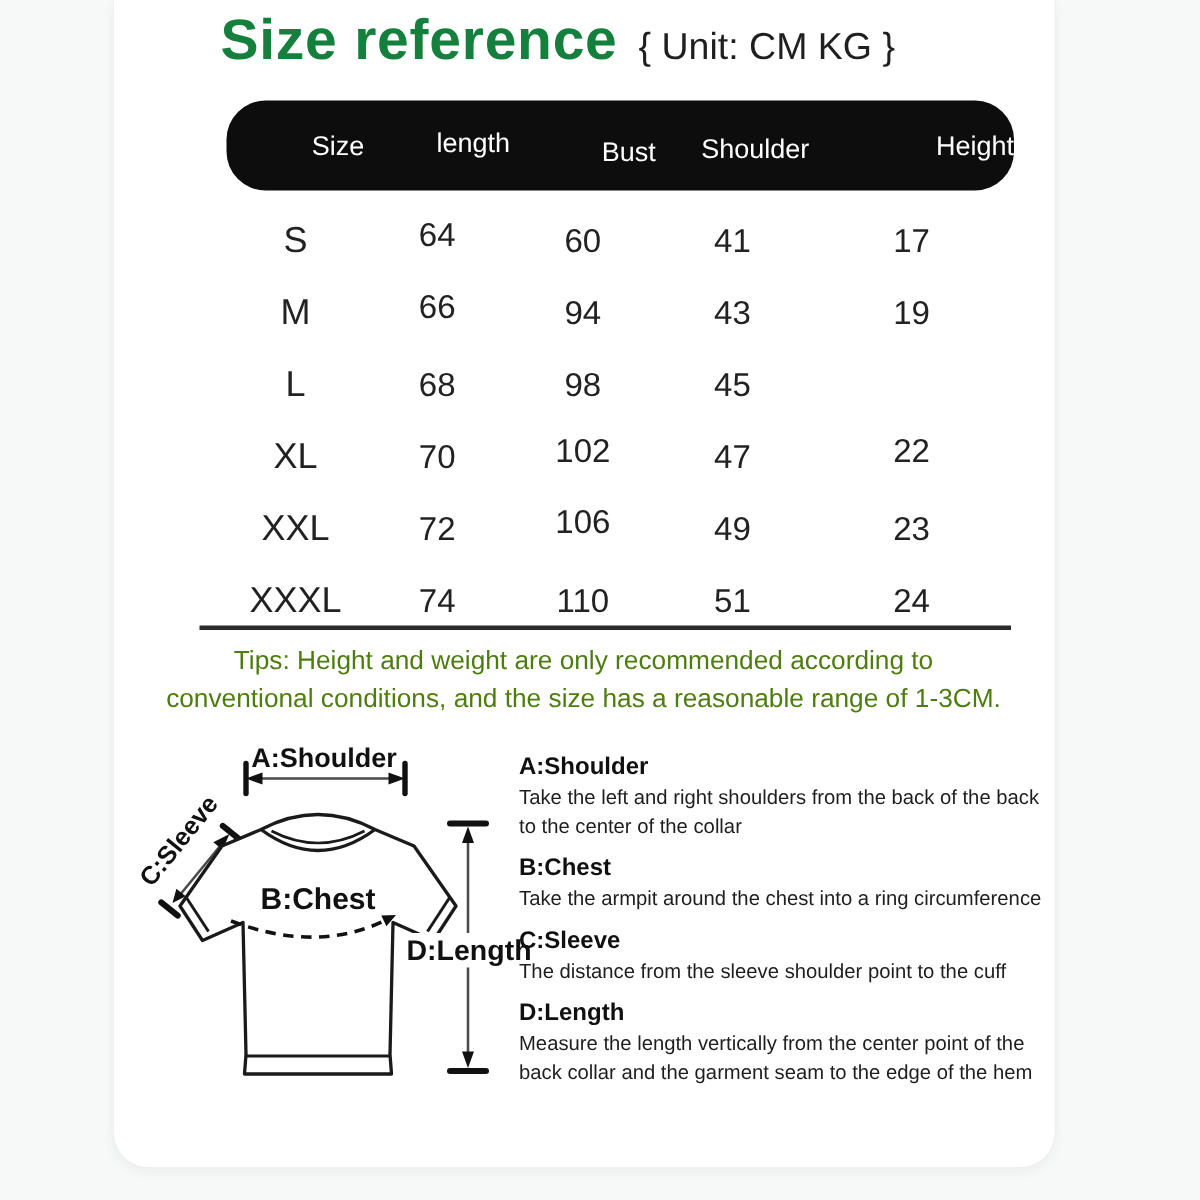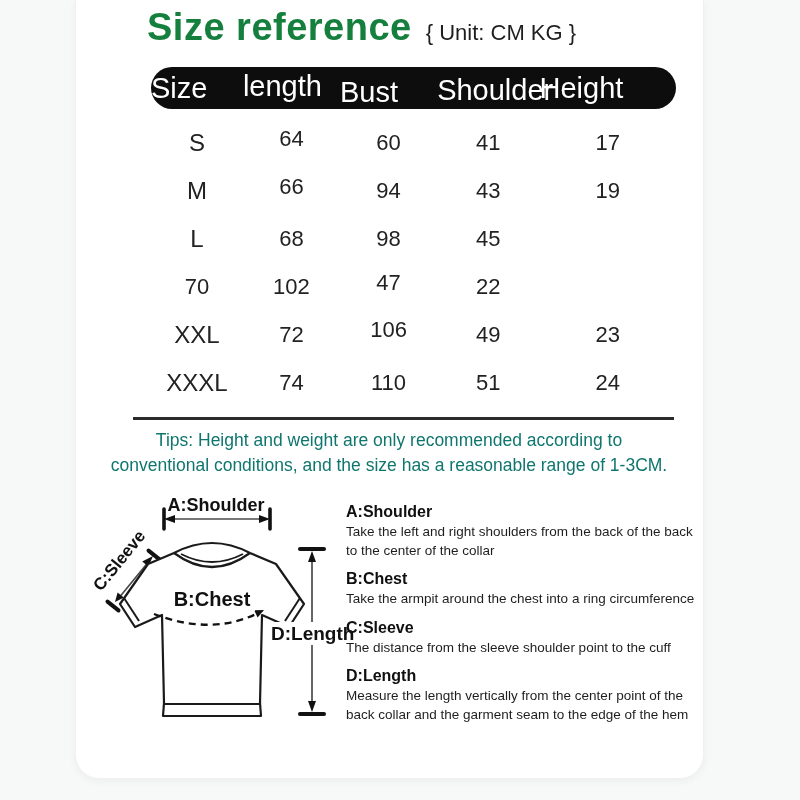--- a/index.html
+++ b/index.html
@@ -12,47 +12,47 @@
   .page{position:relative;width:800px;height:800px;}
   .card{
     position:absolute;left:75px;top:0;width:627px;height:778px;
     background:#ffffff;border:1px solid #f1f1f1;border-top:none;
     border-radius:0 0 24px 24px;
     box-shadow:0 2px 8px rgba(0,0,0,0.05);
   }
   
   .title-row{position:absolute;left:71px;top:6px;white-space:nowrap;}
   .title{font-size:38px;font-weight:700;color:#15803d;letter-spacing:0.5px;}
-  .unit-note{font-size:22px;font-weight:400;color:#1f1f1f;margin-left:14px;}
+  .unit-note{font-size:25px;font-weight:400;color:#1f1f1f;margin-left:14px;}
   
   .size-table{position:absolute;left:75px;top:67px;width:525px;}
   .thead{
-    height:42px;background:#0d0d0d;border-radius:26px;color:#ffffff;
+    height:60px;background:#0d0d0d;border-radius:26px;color:#ffffff;
     display:grid;grid-template-columns:17.5% 18.5% 18.5% 19.5% 26%;
-    align-items:center;text-align:left;font-size:29px;
+    align-items:center;text-align:right;font-size:18px;
   }
   .thead span:nth-child(2){transform:translateY(-2px);}
   .thead span:nth-child(3){transform:translateY(4px);}
   .thead span:nth-child(4){transform:translateY(2px);}
   .tbody{margin-top:10px;}
   .trow{
     height:48px;display:grid;grid-template-columns:17.5% 18.5% 18.5% 19.5% 26%;
     align-items:center;text-align:center;font-size:22px;color:#222;
   }
   .trow .c1{font-size:24px;}
   .trow:nth-child(1) span:nth-child(2),
   .trow:nth-child(2) span:nth-child(2){transform:translateY(-4px);}
   .trow:nth-child(4) span:nth-child(3),
   .trow:nth-child(4) span:nth-child(5){transform:translateY(-4px);}
   .trow:nth-child(5) span:nth-child(3){transform:translateY(-5px);}
   .rule{position:absolute;left:57px;top:417px;width:541px;height:3px;background:#2b2b2b;}
   
   .tips{
     position:absolute;left:33px;top:428px;width:560px;
-    text-align:center;font-size:17.5px;line-height:25px;color:#0f766e;margin:0;
+    text-align:center;font-size:17.5px;line-height:25px;color:#4d7c0f;margin:0;
   }
   
   .diagram-svg{position:absolute;left:18px;top:485px;overflow:visible;}
   
   .guide{position:absolute;left:270px;top:503px;width:360px;}
   .guide-item h3{margin:0 0 2px 0;font-size:16px;font-weight:700;color:#101010;}
   .guide-item p{margin:0 0 10px 0;font-size:13.5px;line-height:18.5px;color:#1e1e1e;}
 </style>
 </head>
 <body>
@@ -87,20 +87,21 @@
           <span>43</span>
           <span>19</span>
         </div>
         <div class="trow">
           <span class="c1">L</span>
           <span>68</span>
           <span>98</span>
           <span>45</span>
         </div>
         <div class="trow">
+          <span class="c1">XL</span>
           <span>70</span>
           <span>102</span>
           <span>47</span>
           <span>22</span>
         </div>
         <div class="trow">
           <span class="c1">XXL</span>
           <span>72</span>
           <span>106</span>
           <span>49</span>

